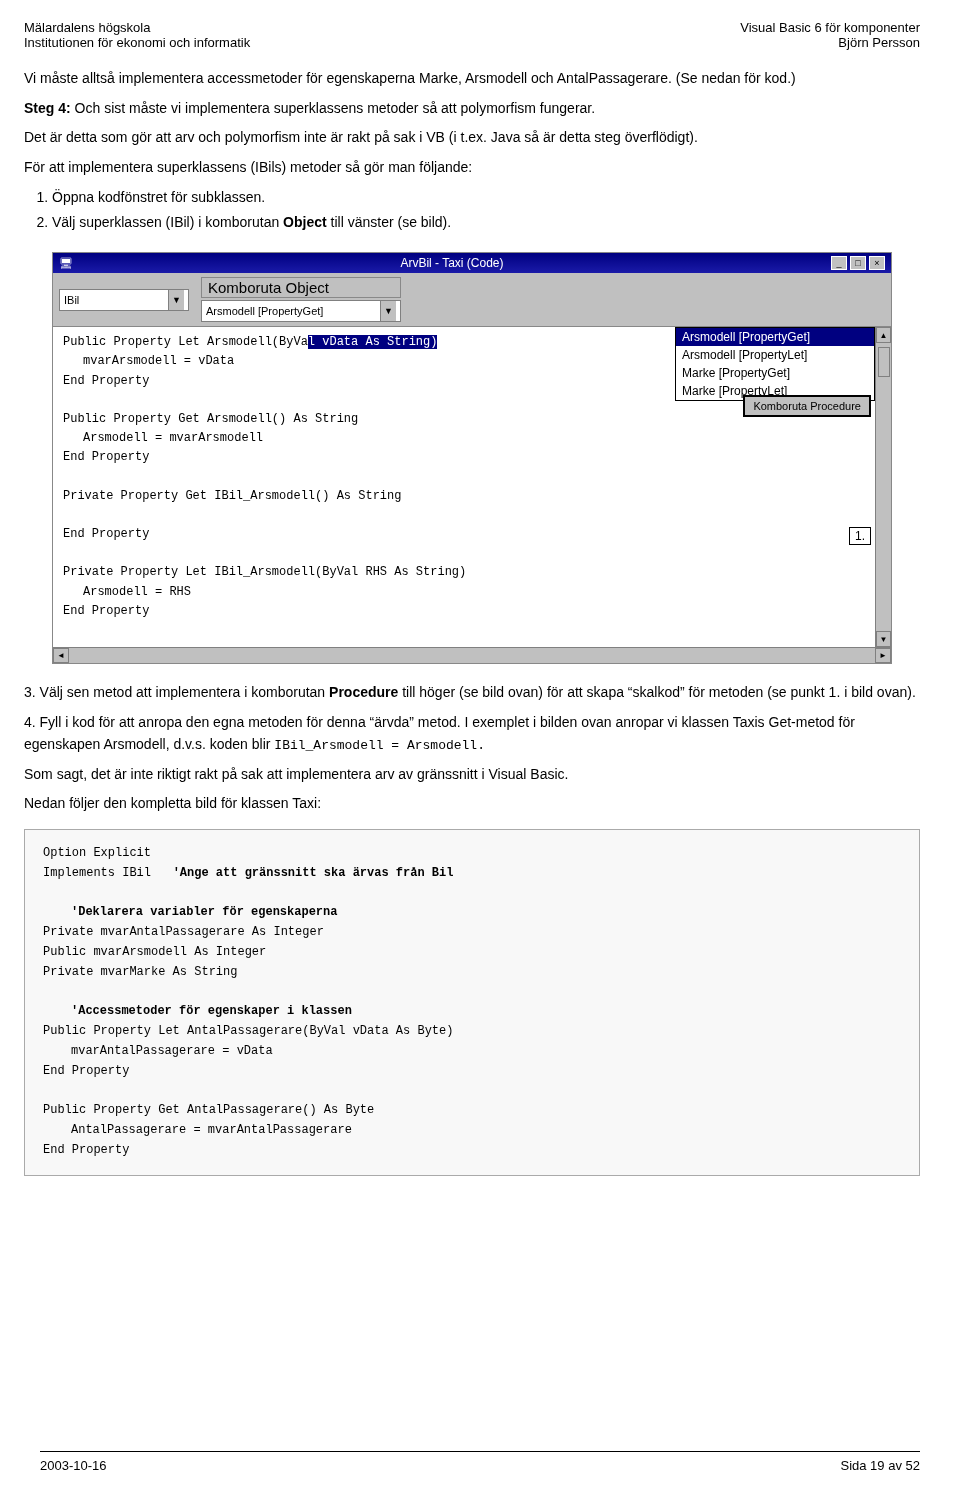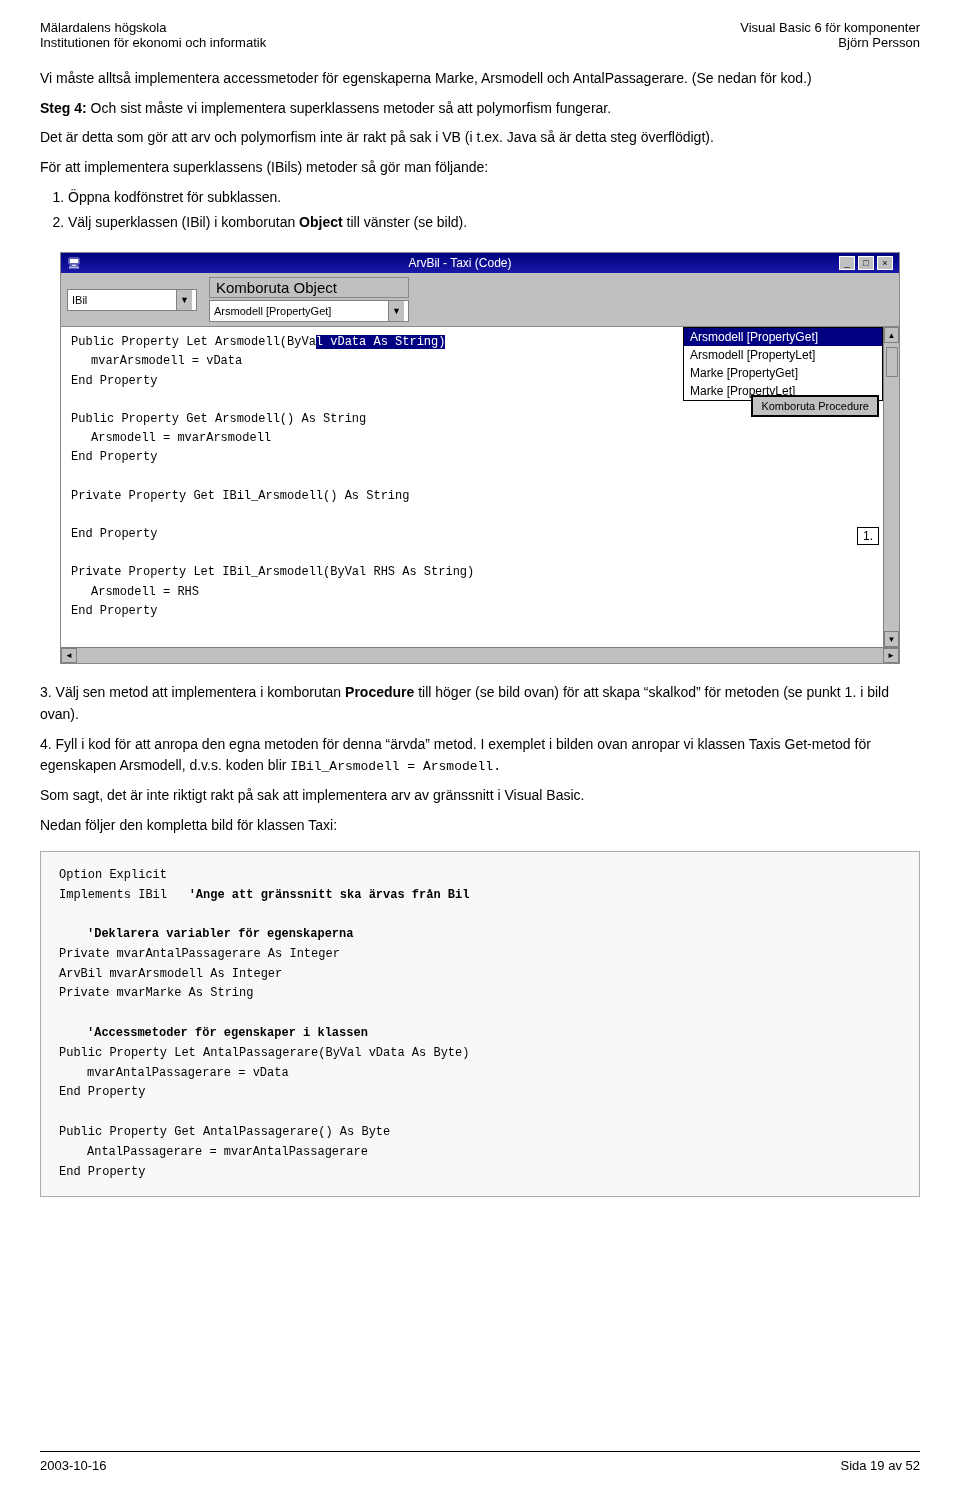--- a/index.html
+++ b/index.html
@@ -7,21 +7,21 @@
       font-family: Arial, Helvetica, sans-serif;
       font-size: 14px;
       background: #fff;
       color: #000;
       width: 960px;
       min-height: 1493px;
     }
     .page {
       width: 960px;
       min-height: 1493px;
-      padding: 20px 40px 30px 40px;
+      padding: 20px 40px 30px 24px;
       position: relative;
     }
     
     .header {
       display: flex;
       justify-content: space-between;
       margin-bottom: 18px;
       font-size: 13px;
     }
     .header-left { text-align: left; }
@@ -349,21 +349,21 @@
 
   <p>Som sagt, det är inte riktigt rakt på sak att implementera arv av gränssnitt i Visual Basic.</p>
   <p>Nedan följer den kompletta bild för klassen Taxi:</p>
 
   <div class="code-box">
     <div>Option Explicit</div>
     <div>Implements IBil&nbsp;&nbsp; <span class="code-bold">'Ange att gränssnitt ska ärvas från Bil</span></div>
     <div>&nbsp;</div>
     <div style="padding-left:28px;"><span class="code-bold">'Deklarera variabler för egenskaperna</span></div>
     <div>Private mvarAntalPassagerare As Integer</div>
-    <div>ArvBil mvarArsmodell As Integer</div>
+    <div>Public mvarArsmodell As Integer</div>
     <div>Private mvarMarke As String</div>
     <div>&nbsp;</div>
     <div style="padding-left:28px;"><span class="code-bold">'Accessmetoder för egenskaper i klassen</span></div>
     <div>Public Property Let AntalPassagerare(ByVal vData As Byte)</div>
     <div style="padding-left:28px;">mvarAntalPassagerare = vData</div>
     <div>End Property</div>
     <div>&nbsp;</div>
     <div>Public Property Get AntalPassagerare() As Byte</div>
     <div style="padding-left:28px;">AntalPassagerare = mvarAntalPassagerare</div>
     <div>End Property</div>

